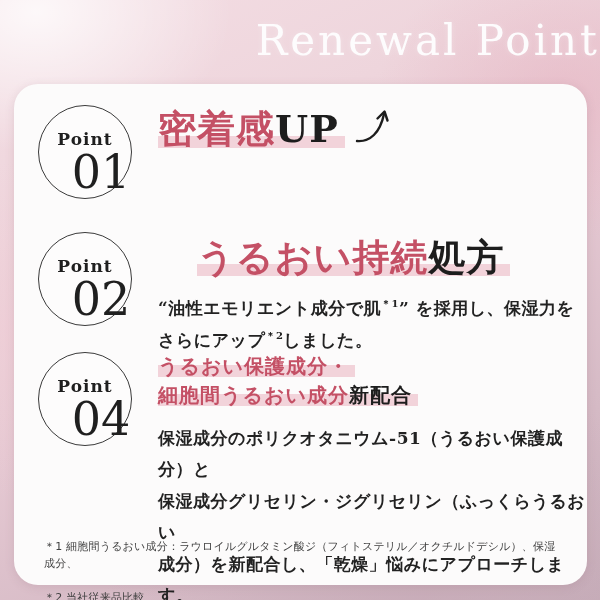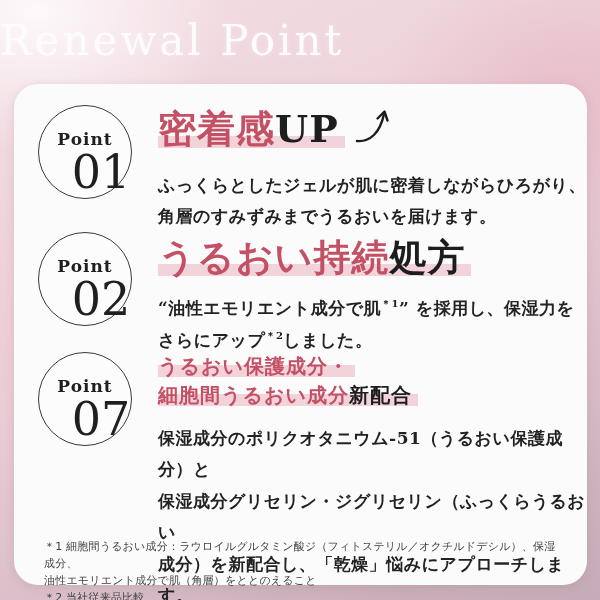--- a/index.html
+++ b/index.html
@@ -9,21 +9,21 @@
     width: 600px; height: 600px; overflow: hidden; position: relative;
     background:
       radial-gradient(ellipse 280px 200px at 6% 2%, rgba(255,255,255,0.8), rgba(255,255,255,0) 70%),
       radial-gradient(ellipse 260px 200px at 94% 16%, rgba(231,178,192,0.55), rgba(231,178,192,0) 72%),
       radial-gradient(ellipse 300px 240px at 2% 55%, rgba(240,205,214,0.6), rgba(240,205,214,0) 70%),
       radial-gradient(ellipse 420px 300px at 70% 100%, rgba(197,168,181,0.55), rgba(197,168,181,0) 75%),
       linear-gradient(155deg, #f4dee4 0%, #eed5dc 28%, #e5c8d2 52%, #d5bac5 78%, #c6adb9 100%);
   }
   .page-title {
     position: absolute; top: 16px; left: 0; width: 600px;
-    text-align: left; color: #fdfcfd; font-size: 42px; font-weight: 400;
+    text-align: right; color: #fdfcfd; font-size: 42px; font-weight: 400;
     letter-spacing: 3px; text-shadow: 0 0 6px rgba(255,255,255,0.25);
   }
   .card {
     position: absolute; left: 14px; right: 13px; top: 84px; bottom: 15px;
     background: #fcfbfb; border-radius: 24px;
     box-shadow: 0 2px 10px rgba(140,100,115,0.18);
   }
   .point-row { position: absolute; left: 24px; display: flex; align-items: flex-start; }
   .row-1 { top: 21px; }
   .row-2 { top: 148px; }
@@ -41,21 +41,21 @@
     font-weight: 700; line-height: 1.25; letter-spacing: 1px; white-space: nowrap;
   }
   .hl {
     background-image: linear-gradient(#f2d3da, #f2d3da);
     background-size: 103% 12px; background-position: 0 92%; background-repeat: no-repeat;
     padding-right: 6px;
   }
   .accent { color: #c45065; }
   .rest { color: #1d1d1d; }
   .h-1 { font-size: 38px; }
-  .h-2 { font-size: 37px; margin-top: 2px; }
+  .h-2 { font-size: 37px; margin-top: 2px; margin-left: 39px; }
   .h-3 { font-size: 20px; line-height: 1.45; }
   .point-body {
     margin-top: 13px; font-size: 17px; font-weight: 600; color: #222222;
     line-height: 1.85; letter-spacing: 0.5px;
   }
   .point-body sup { font-size: 10px; vertical-align: super; }
   .arrow-wrap { display: inline-block; margin-left: 10px; vertical-align: -4px; }
   .footnotes {
     position: absolute; left: 30px; right: 22px; top: 454px;
     font-family: "DejaVu Sans", "Liberation Sans", sans-serif;
@@ -74,24 +74,20 @@
       <span class="badge-label">Point</span>
       <span class="badge-number">01</span>
     </div>
     <div class="point-content">
       <div class="point-heading h-1">
         <span class="hl"><span class="accent">密着感</span><span class="rest">UP</span></span><span class="arrow-wrap"><svg width="36" height="40" viewBox="0 0 36 40">
               <path d="M2 35 C15 36 25 27 29 8" fill="none" stroke="#1d1d1d" stroke-width="2.4" stroke-linecap="round"></path>
               <path d="M22.5 12.5 L29.5 5.5 L32.5 14.5" fill="none" stroke="#1d1d1d" stroke-width="2.4" stroke-linecap="round" stroke-linejoin="round"></path>
             </svg></span>
       </div>
-      <div class="point-body">
-        <span>ふっくらとしたジェルが肌に密着しながらひろがり、</span><br>
-        <span>角層のすみずみまでうるおいを届けます。</span>
-      </div>
     </div>
   </div>
 
   <div class="point-row row-2">
     <div class="badge">
       <span class="badge-label">Point</span>
       <span class="badge-number">02</span>
     </div>
     <div class="point-content">
       <div class="point-heading h-2">
@@ -100,34 +96,34 @@
       <div class="point-body">
         <span>“油性エモリエント成分で肌</span><sup>＊1</sup><span>” を採用し、保湿力を</span><br>
         <span>さらにアップ</span><sup>＊2</sup><span>しました。</span>
       </div>
     </div>
   </div>
 
   <div class="point-row row-3">
     <div class="badge">
       <span class="badge-label">Point</span>
-      <span class="badge-number">07</span>
+      <span class="badge-number">04</span>
     </div>
     <div class="point-content">
       <div class="point-heading h-3">
         <span class="hl"><span class="accent">うるおい保護成分・</span></span><br>
         <span class="hl"><span class="accent">細胞間うるおい成分</span><span class="rest">新配合</span></span>
       </div>
       <div class="point-body">
         <span>保湿成分のポリクオタニウム-51（うるおい保護成分）と</span><br>
         <span>保湿成分グリセリン・ジグリセリン（ふっくらうるおい</span><br>
         <span>成分）を新配合し、「乾燥」悩みにアプローチします。</span>
       </div>
     </div>
   </div>
 
   <div class="footnotes">
     <span>＊1 細胞間うるおい成分：ラウロイルグルタミン酸ジ（フィトステリル／オクチルドデシル）、保湿成分、</span><br>
-    <span>油性エモリエント成分で肌（角層）をととのえること</span><br>
+    <br>
     <span>＊2 当社従来品比較</span>
   </div>
 
 </div>
 
 </body></html>

